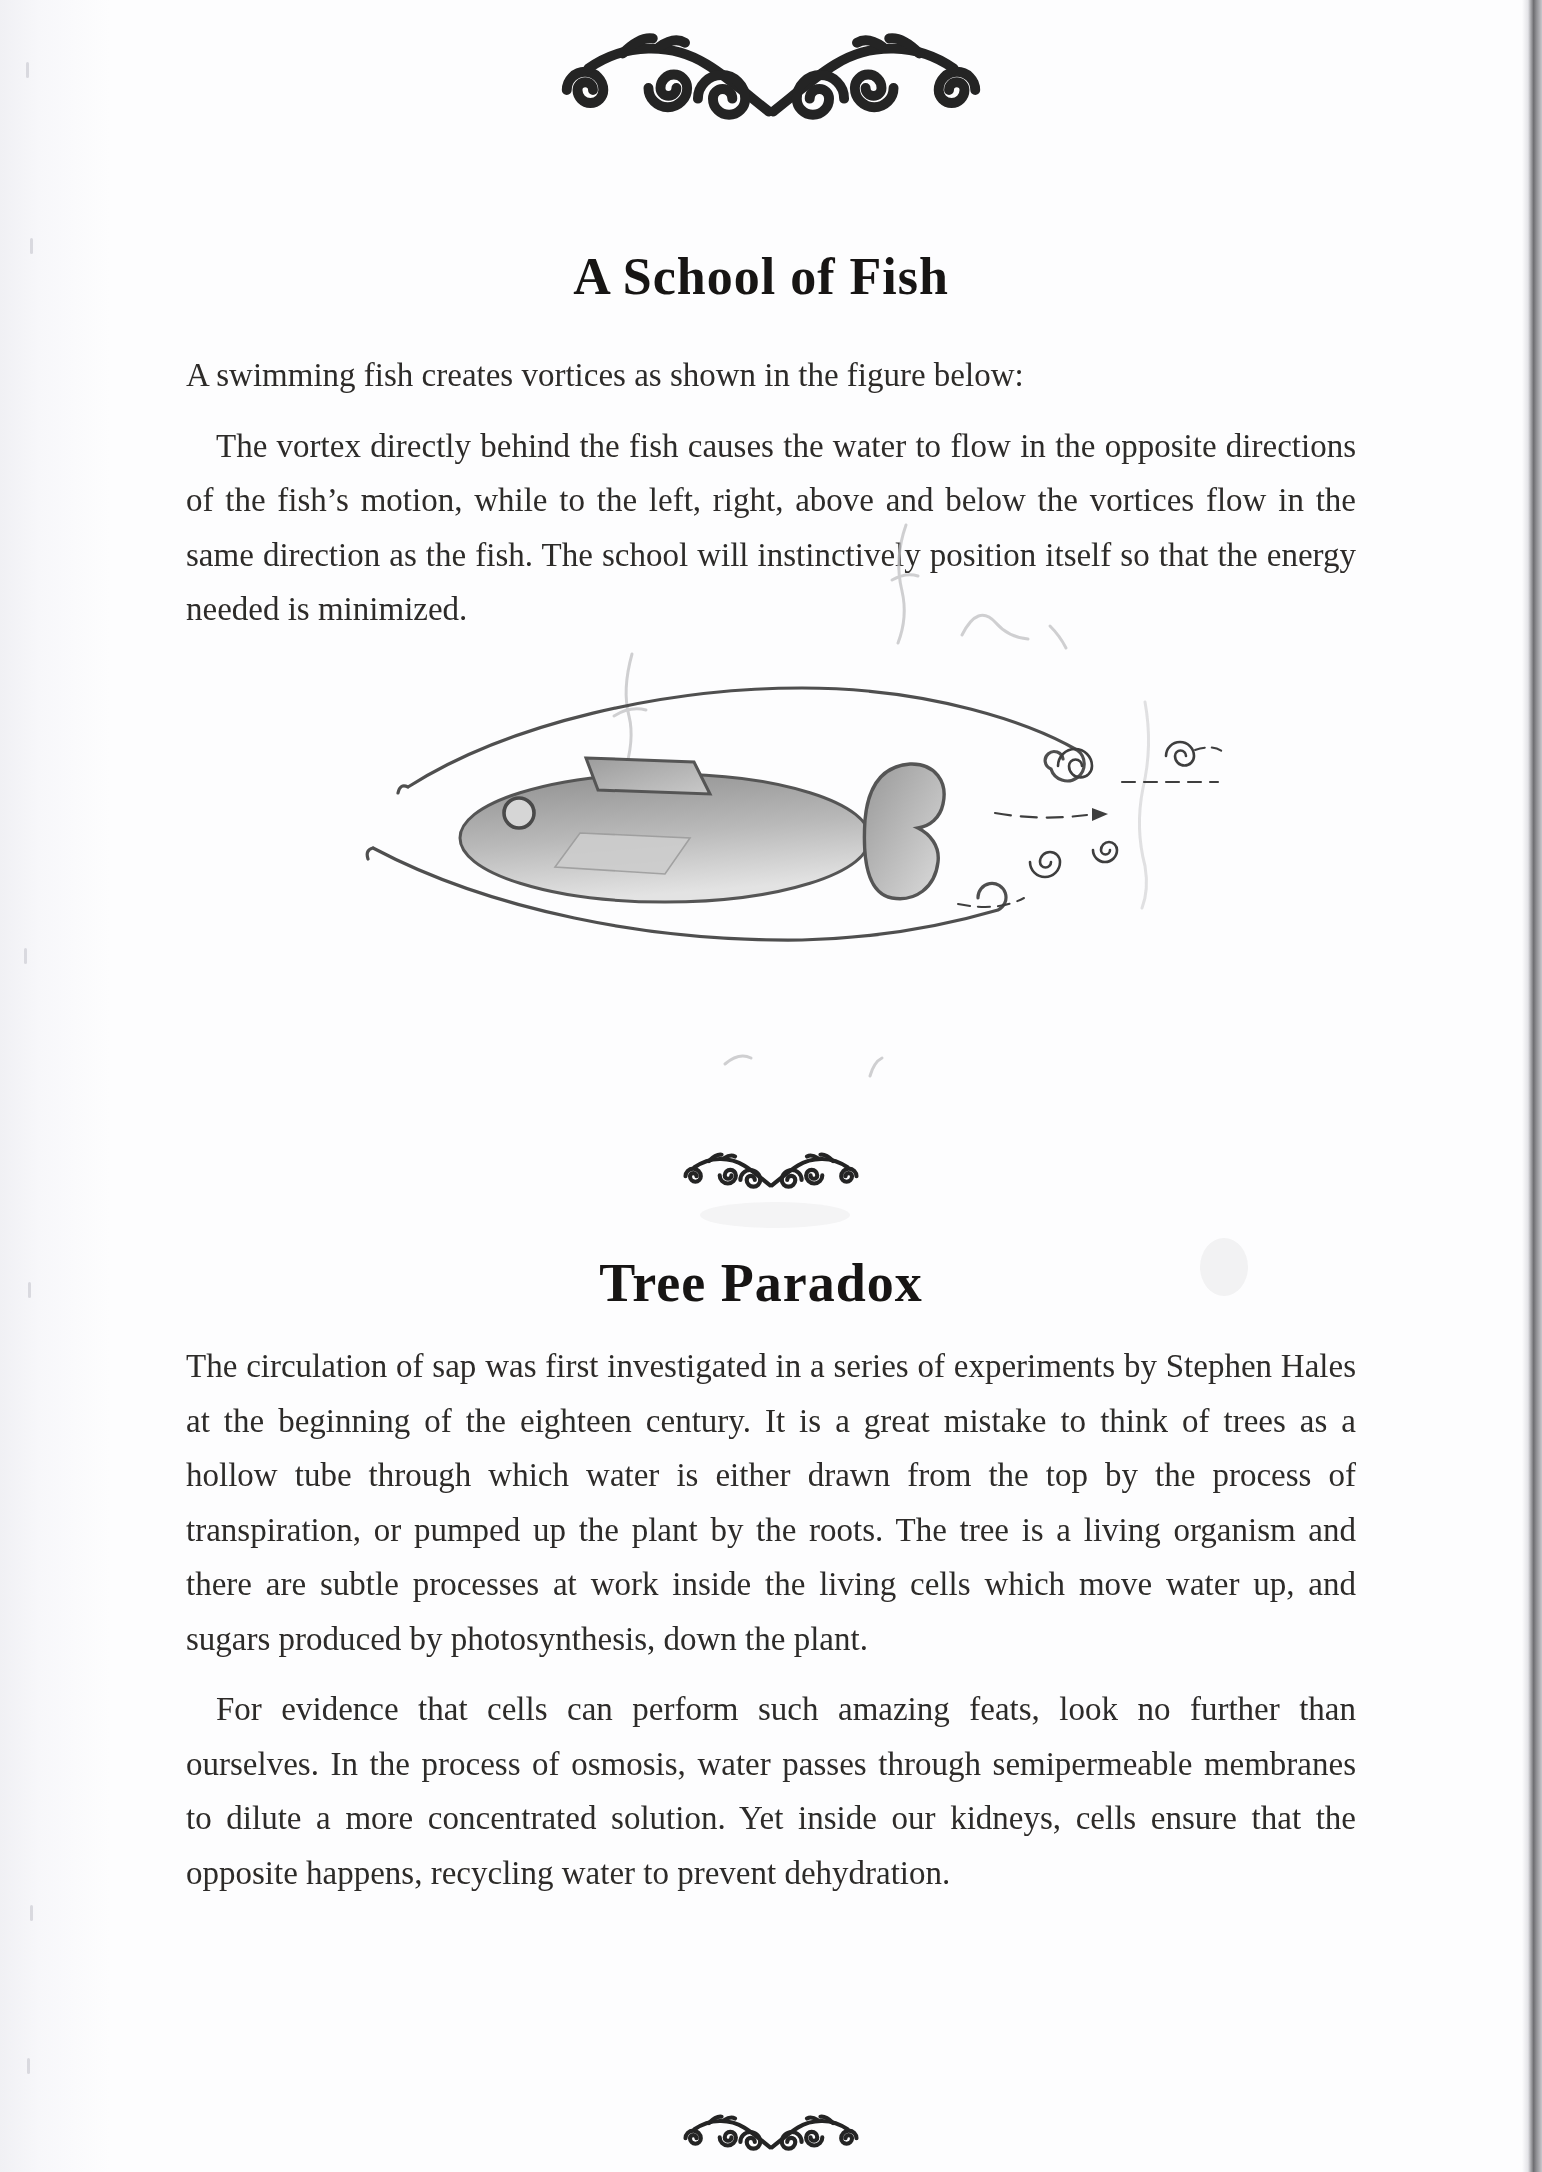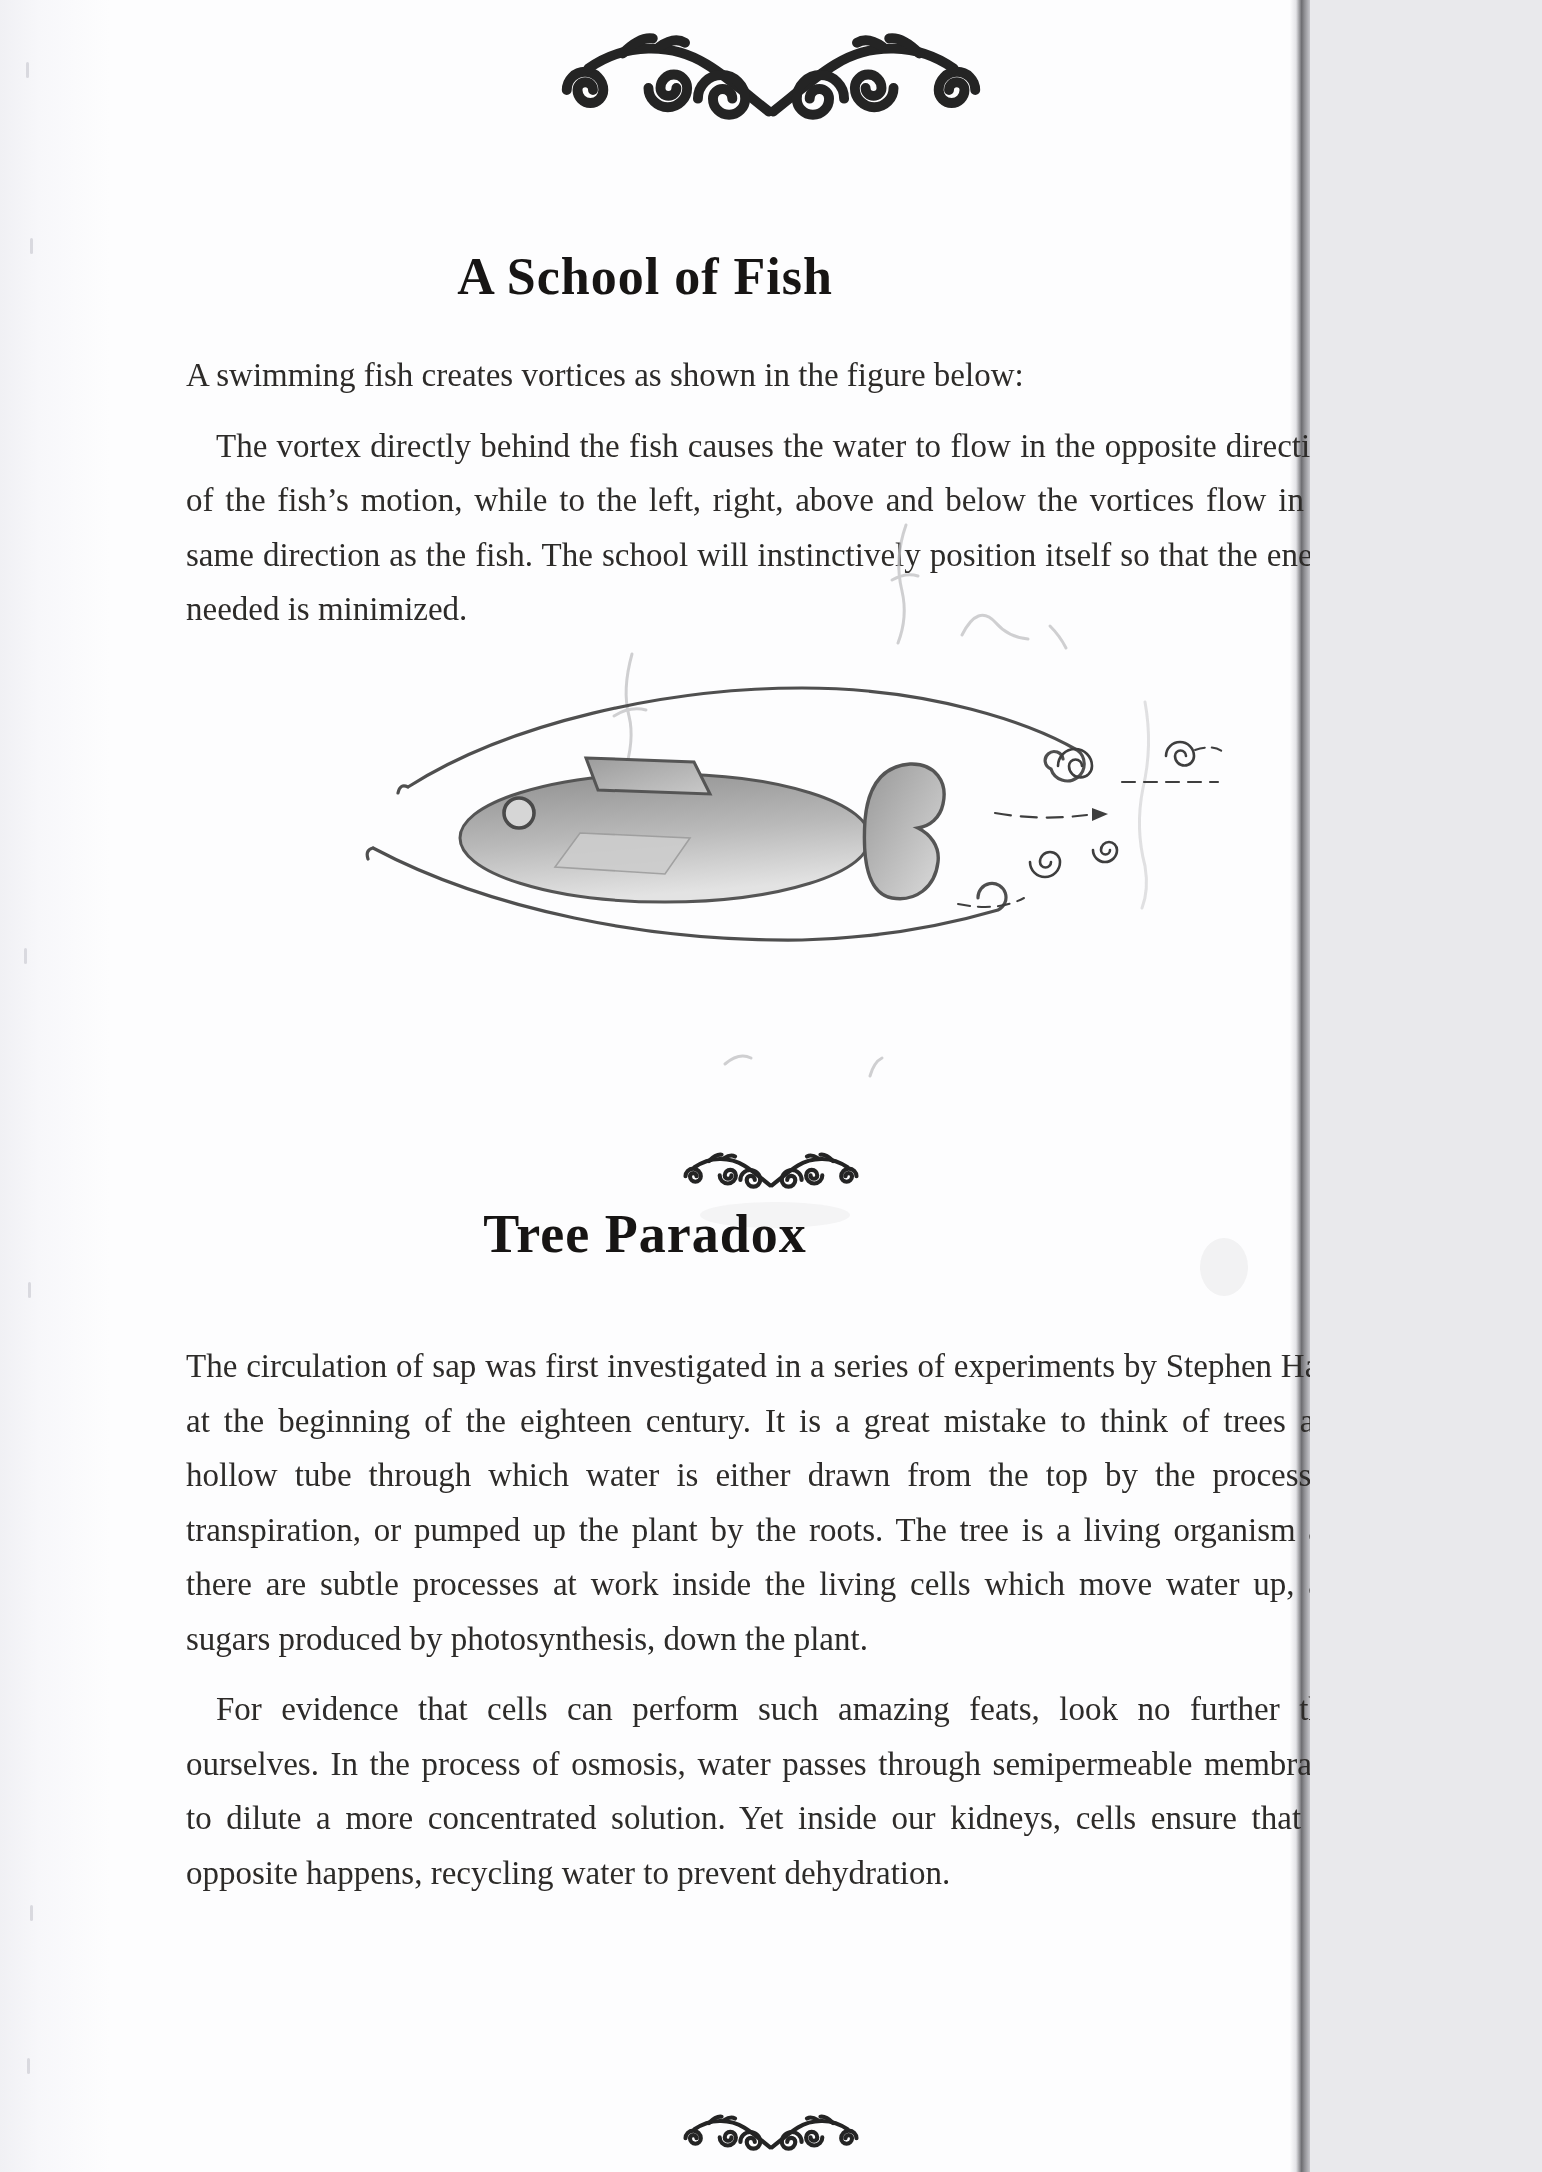--- a/index.html
+++ b/index.html
@@ -1,28 +1,28 @@
 <!DOCTYPE html>
 <html><head>
 <meta charset="utf-8">
 <style>
   html,body{margin:0;padding:0;background:#e9e9ec;}
-  .page{position:relative;width:1310px;height:2172px;background:#fdfdfe;overflow:hidden;
+  .page{position:relative;width:1542px;height:2172px;background:#fdfdfe;overflow:hidden;
         font-family:"Liberation Serif", serif;color:#2d2b29;}
   
   .edge-left{position:absolute;left:0;top:0;bottom:0;width:110px;
       background:linear-gradient(to right,#f0f0f4 0%,#f7f7fa 35%,rgba(255,255,255,0) 100%);}
   .edge-left .dash{position:absolute;width:3px;height:16px;background:#d9d9df;border-radius:2px;}
   .edge-right{position:absolute;right:0;top:0;bottom:0;width:20px;
       background:linear-gradient(to right,rgba(255,255,255,0) 0%,#e3e3e7 30%,#6e6e72 58%,#8f8f93 72%,#c7c7cc 100%);}
   .ornament{position:absolute;}
   .ornament svg{display:block;width:100%;height:auto;}
   .title{position:absolute;left:0;right:20px;text-align:center;font-weight:700;color:#171514;}
   .title.t1{top:212px;font-size:52px;line-height:60px;letter-spacing:1px;}
-  .title.t2{top:1167px;font-size:54px;line-height:62px;letter-spacing:1px;}
+  .title.t2{top:1216px;font-size:54px;line-height:62px;letter-spacing:1px;}
   .textblock{position:absolute;left:170px;width:1202px;font-size:33px;line-height:54.5px;
       text-align:justify;color:#2d2b29;}
   .textblock p{margin:16px;}
   .textblock p.indent{text-indent:30px;}
   .tb1{top:332px;}
   .tb2{top:1323px;}
   .figure{position:absolute;left:350px;top:430px;width:950px;height:680px;pointer-events:none;}
   .smudge{position:absolute;border-radius:50%;pointer-events:none;}
 </style>
 </head>

